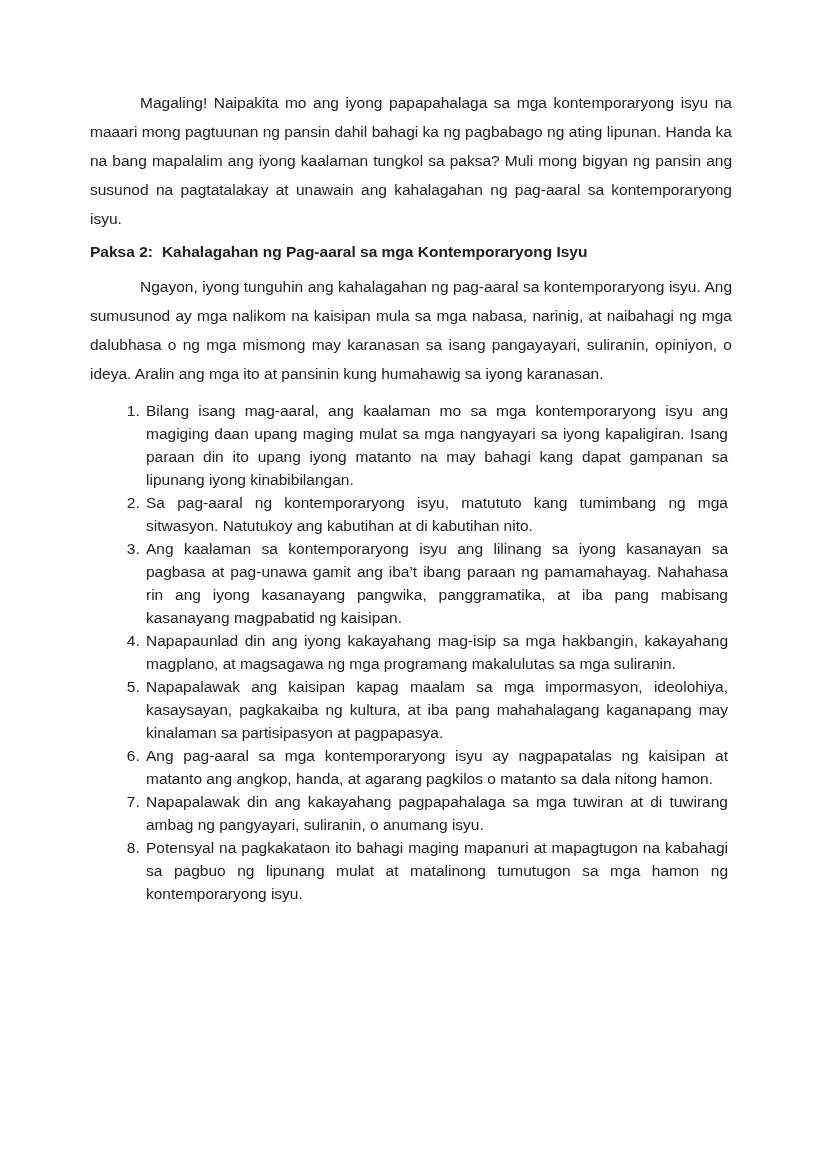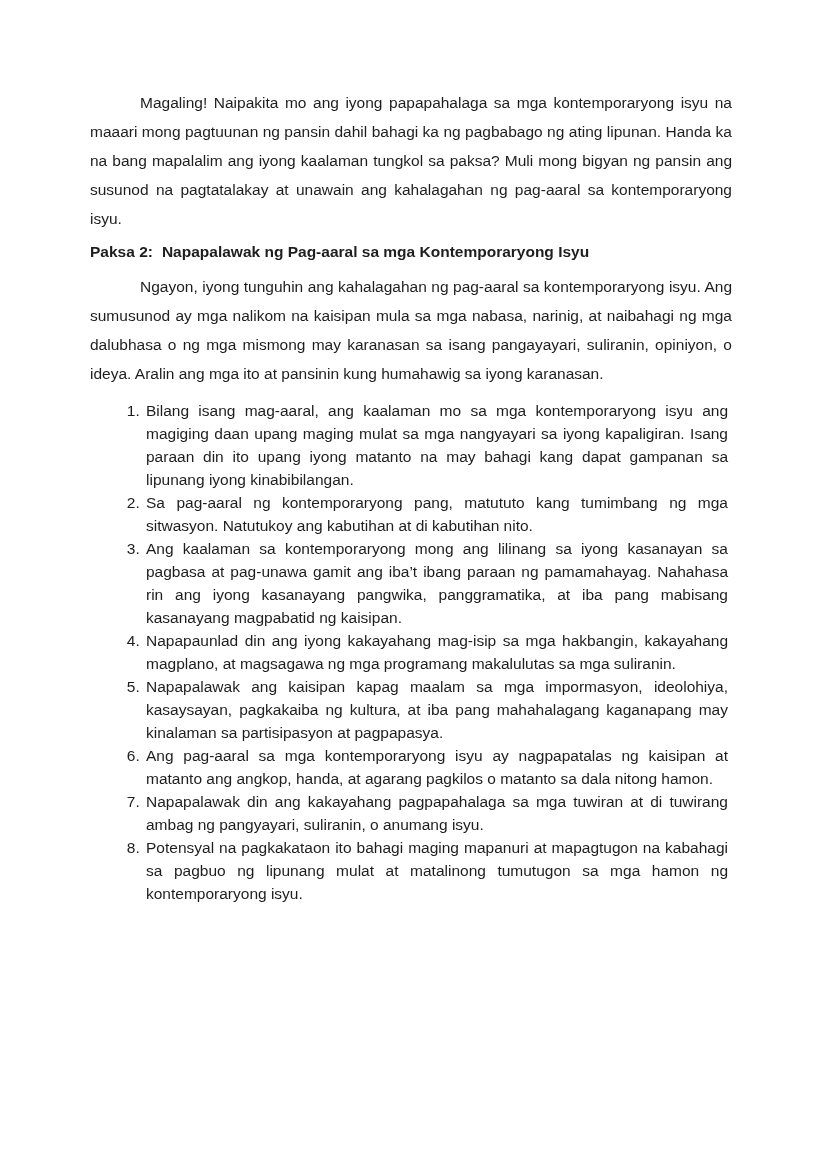--- a/index.html
+++ b/index.html
@@ -81,28 +81,28 @@
 </style>
 </head>
 <body>
 
 <div class="page">
 
   <div class="content">
 
     <p class="para indent intro">Magaling! Naipakita mo ang iyong papapahalaga sa mga kontemporaryong isyu na maaari mong pagtuunan ng pansin dahil bahagi ka ng pagbabago ng ating lipunan. Handa ka na bang mapalalim ang iyong kaalaman tungkol sa paksa? Muli mong bigyan ng pansin ang susunod na pagtatalakay at unawain ang kahalagahan ng pag-aaral sa kontemporaryong isyu.</p>
 
-    <h2 class="heading"><span class="heading-label">Paksa 2:</span><span class="heading-title">Napapalawak ng Pag-aaral sa mga Kontemporaryong Isyu</span></h2>
+    <h2 class="heading"><span class="heading-label">Paksa 2:</span><span class="heading-title">Kahalagahan ng Pag-aaral sa mga Kontemporaryong Isyu</span></h2>
 
     <p class="para indent topic">Ngayon, iyong tunguhin ang kahalagahan ng pag-aaral sa kontemporaryong isyu. Ang sumusunod ay mga nalikom na kaisipan mula sa mga nabasa, narinig, at naibahagi ng mga dalubhasa o ng mga mismong may karanasan sa isang pangayayari, suliranin, opiniyon, o ideya. Aralin ang mga ito at pansinin kung humahawig sa iyong karanasan.</p>
 
     <ol class="reasons">
       <li>Bilang isang mag-aaral, ang kaalaman mo sa mga kontemporaryong isyu ang magiging daan upang maging mulat sa mga nangyayari sa iyong kapaligiran. Isang paraan din ito upang iyong matanto na may bahagi kang dapat gampanan sa lipunang iyong kinabibilangan.</li>
-      <li>Sa pag-aaral ng kontemporaryong pang, matututo kang tumimbang ng mga sitwasyon. Natutukoy ang kabutihan at di kabutihan nito.</li>
-      <li>Ang kaalaman sa kontemporaryong mong ang lilinang sa iyong kasanayan sa pagbasa at pag-unawa gamit ang iba’t ibang paraan ng pamamahayag. Nahahasa rin ang iyong kasanayang pangwika, panggramatika, at iba pang mabisang kasanayang magpabatid ng kaisipan.</li>
+      <li>Sa pag-aaral ng kontemporaryong isyu, matututo kang tumimbang ng mga sitwasyon. Natutukoy ang kabutihan at di kabutihan nito.</li>
+      <li>Ang kaalaman sa kontemporaryong isyu ang lilinang sa iyong kasanayan sa pagbasa at pag-unawa gamit ang iba’t ibang paraan ng pamamahayag. Nahahasa rin ang iyong kasanayang pangwika, panggramatika, at iba pang mabisang kasanayang magpabatid ng kaisipan.</li>
       <li>Napapaunlad din ang iyong kakayahang mag-isip sa mga hakbangin, kakayahang magplano, at magsagawa ng mga programang makalulutas sa mga suliranin.</li>
       <li>Napapalawak ang kaisipan kapag maalam sa mga impormasyon, ideolohiya, kasaysayan, pagkakaiba ng kultura, at iba pang mahahalagang kaganapang may kinalaman sa partisipasyon at pagpapasya.</li>
       <li>Ang pag-aaral sa mga kontemporaryong isyu ay nagpapatalas ng kaisipan at matanto ang angkop, handa, at agarang pagkilos o matanto sa dala nitong hamon.</li>
       <li>Napapalawak din ang kakayahang pagpapahalaga sa mga tuwiran at di tuwirang ambag ng pangyayari, suliranin, o anumang isyu.</li>
       <li>Potensyal na pagkakataon ito bahagi maging mapanuri at mapagtugon na kabahagi sa pagbuo ng lipunang mulat at matalinong tumutugon sa mga hamon ng kontemporaryong isyu.</li>
     </ol>
 
   </div>
 
   <div class="page-number">18</div>

